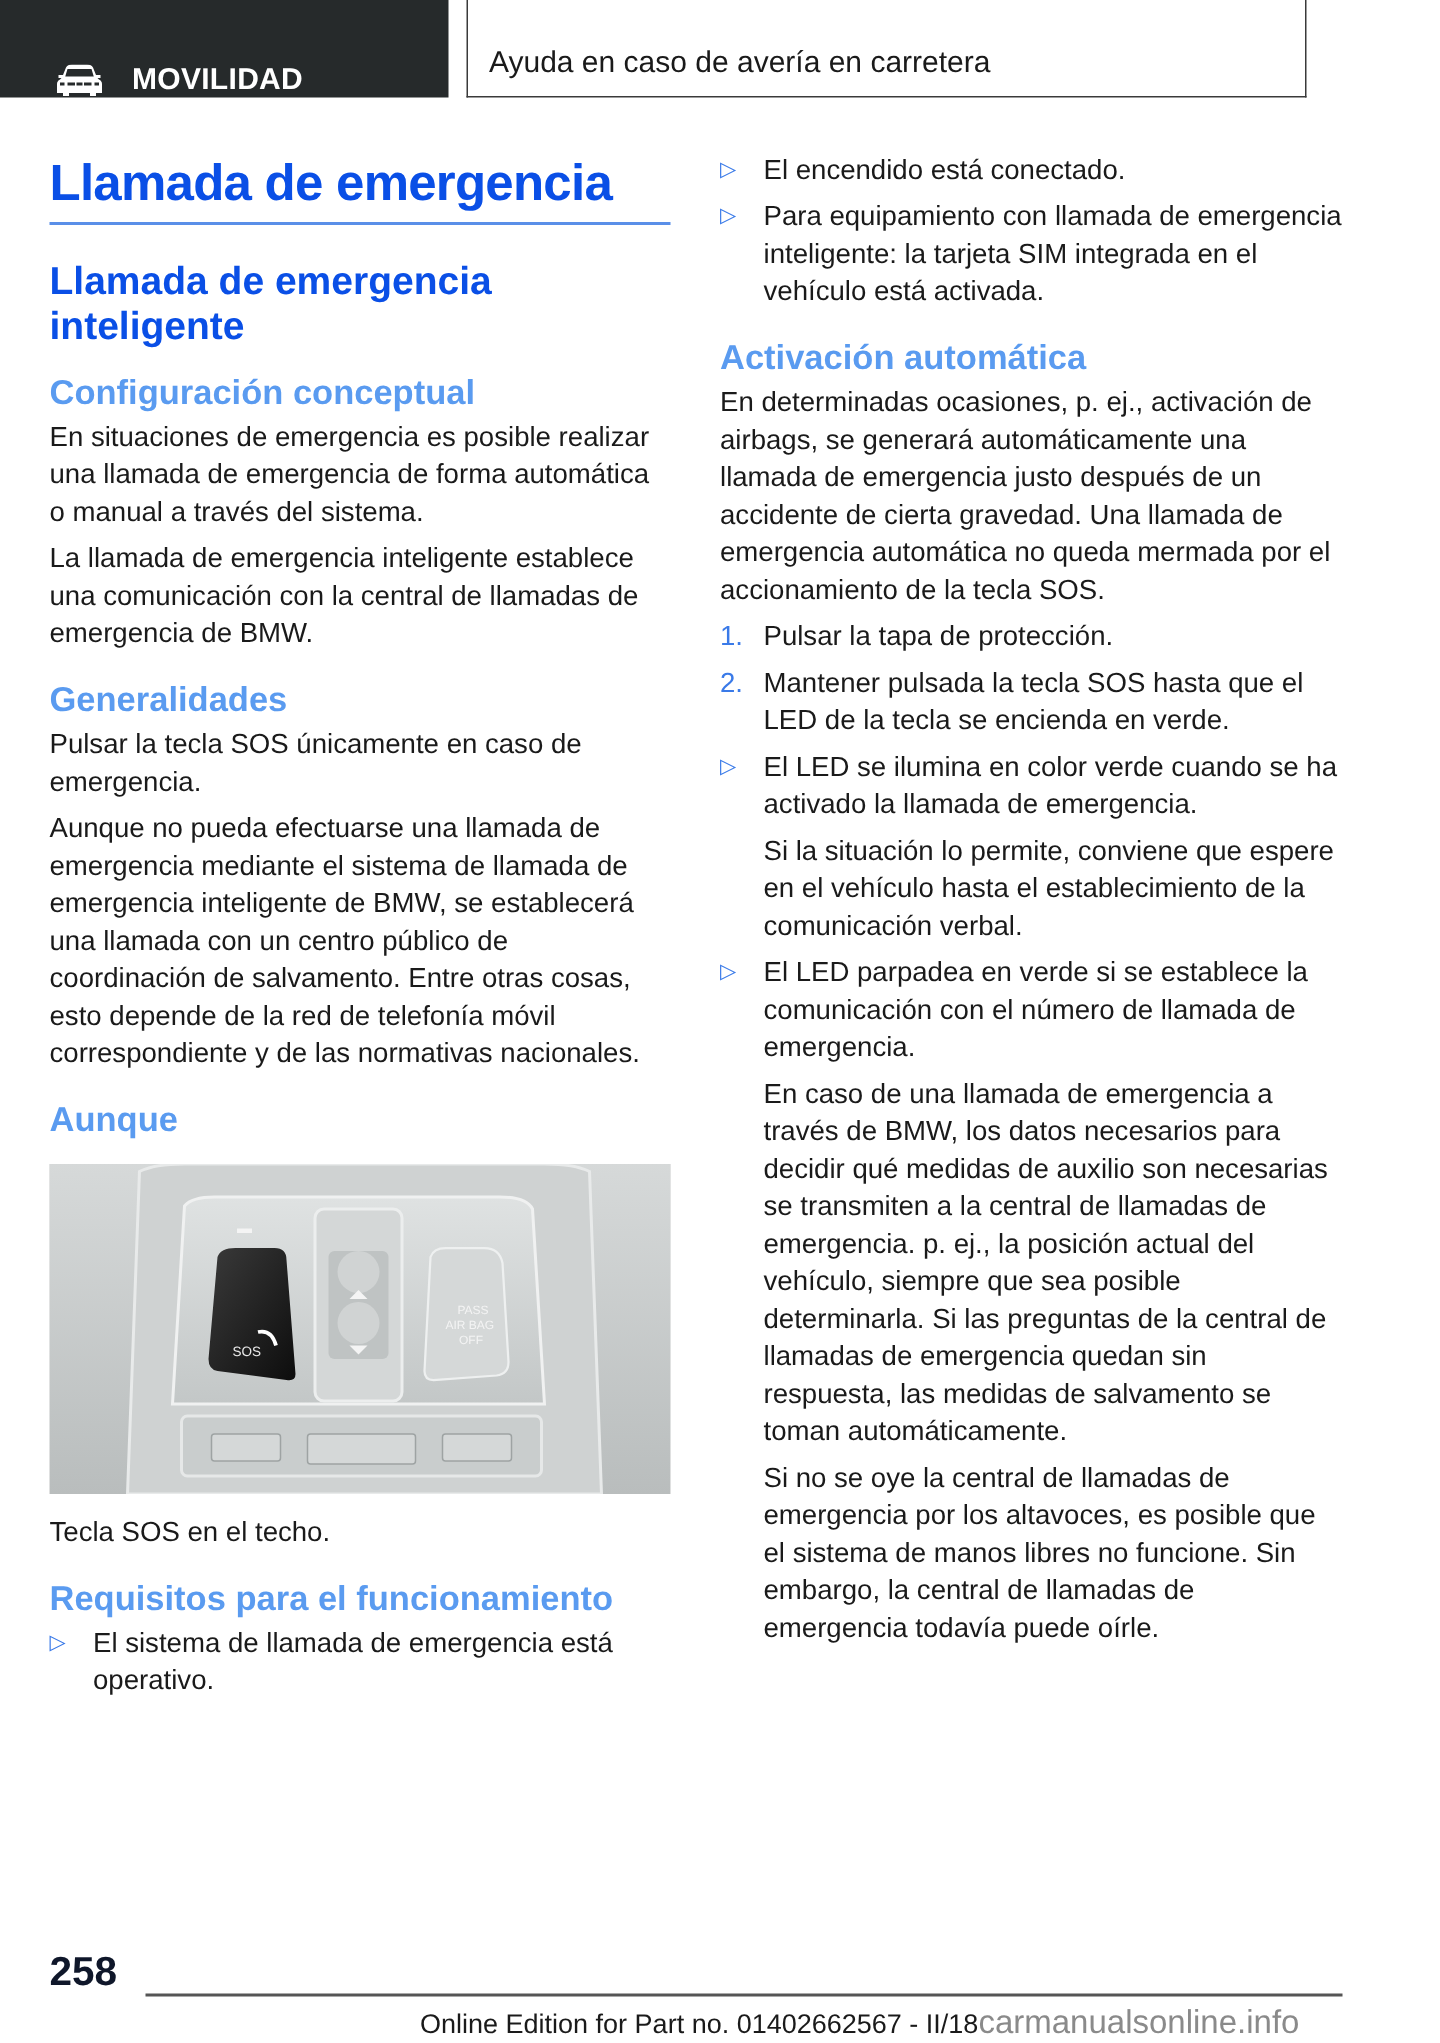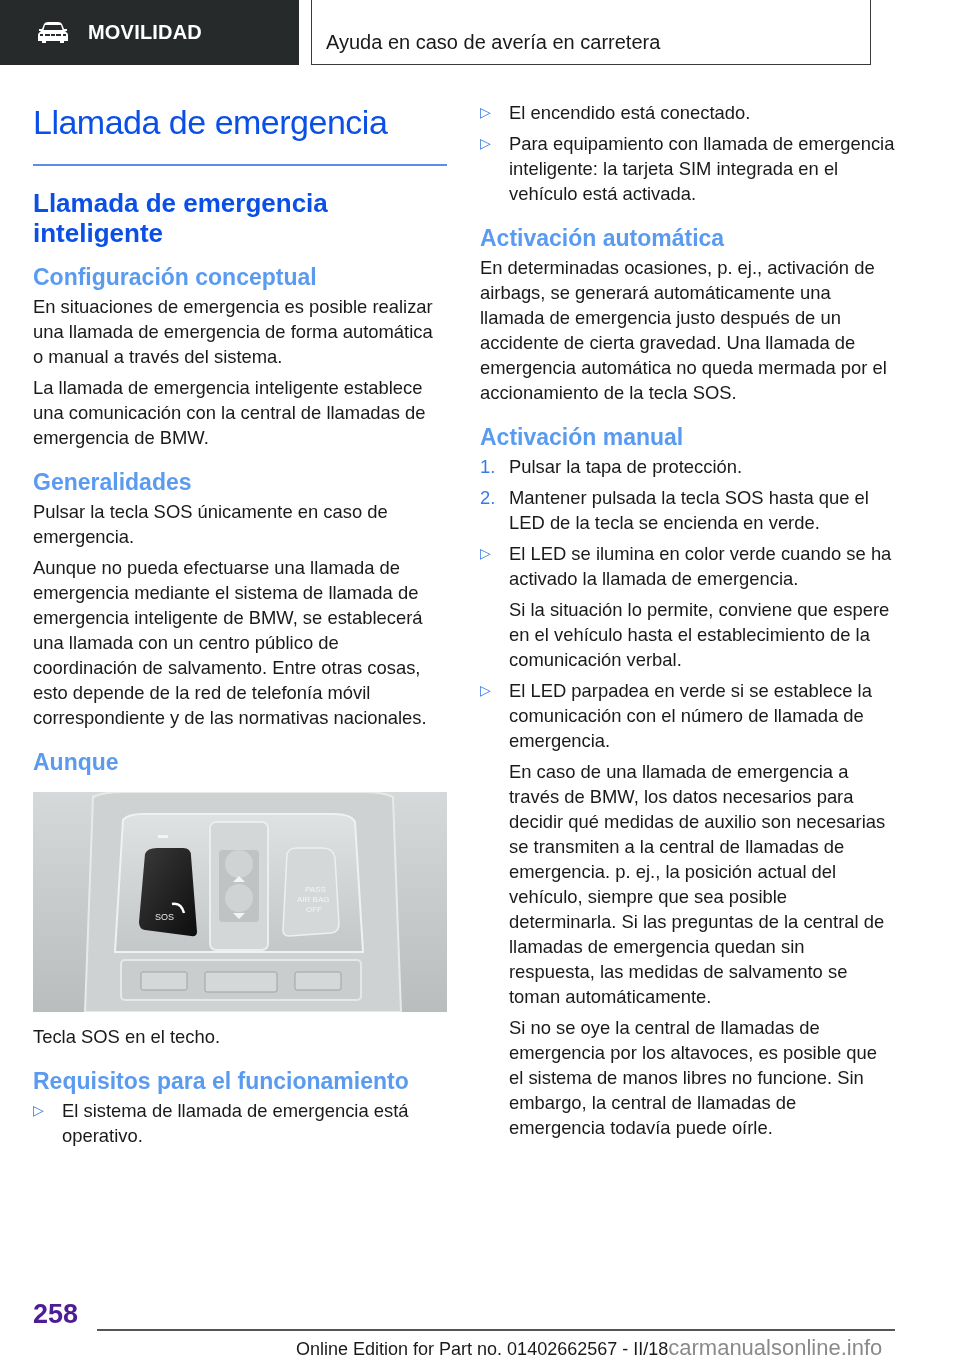--- a/index.html
+++ b/index.html
@@ -1,47 +1,47 @@
 <!DOCTYPE html>
 <html><head>
 <meta charset="utf-8">
 <style>
   * { box-sizing: border-box; margin: 0; padding: 0; }
   html, body { width: 960px; height: 1362px; background: #ffffff; overflow: hidden; }
   body { position: relative; font-family: "Liberation Sans", sans-serif; color: #1a1a1a; }
 
-  .hdr-dark { position: absolute; left: 0; top: 0; width: 299px; height: 65px; background: #262a2b; display: flex; align-items: center; padding-left: 36px; }
+  .hdr-dark { position: absolute; left: 0; top: 0; width: 299px; height: 65px; background: #262a2b; display: flex; align-items: flex-end; padding-left: 36px; }
   .hdr-dark .car { width: 34px; height: 22px; margin-right: 18px; }
   .hdr-dark .sec { color: #ffffff; font-weight: bold; font-size: 20px; letter-spacing: 0.2px; }
   .hdr-box { position: absolute; left: 311px; top: 0; width: 560px; height: 65px; border: 1.5px solid #3a3a3a; border-top: none; display: flex; align-items: flex-end; padding: 0 0 10px 14px; }
   .hdr-box span { font-size: 20px; color: #1a1a1a; }
 
   .col { position: absolute; }
   .col-l { left: 33px; top: 100px; width: 414px; }
   .col-r { left: 480px; top: 100px; width: 415px; }
 
-  .h1 { color: #0a4fe6; font-weight: normal; font-size: 34px; line-height: 44px; letter-spacing: -0.5px; padding-bottom: 20px; border-bottom: 2px solid #5a8fe8; margin-bottom: 22px; }
+  .h1 { color: #0a4fe6; font-weight: bold; font-size: 34px; line-height: 44px; letter-spacing: -0.5px; padding-bottom: 4px; border-bottom: 2px solid #5a8fe8; margin-bottom: 22px; }
   .h2 { color: #0a4fe6; font-weight: bold; font-size: 26px; line-height: 30px; margin-bottom: 15px; }
   .h3 { color: #5a9bf0; font-weight: bold; font-size: 23px; line-height: 28px; margin-top: 2px; margin-bottom: 3px; }
   .h3.gap { margin-top: 18px; }
   p.t { font-size: 18.4px; line-height: 25px; margin-bottom: 6px; }
 
   .img { width: 414px; height: 220px; margin: 16px 0 12px 0; background: #c9cccc; position: relative; overflow: hidden; }
   .caption { font-size: 18.4px; line-height: 25px; margin-bottom: 18px; }
 
   .li { display: flex; font-size: 18.4px; line-height: 25px; margin-bottom: 6px; }
   .li .mk { width: 29px; flex: none; color: #3a7ae8; font-size: 14px; line-height: 25px; }
   .li .mk.num { font-size: 18.4px; }
   .li .txt { flex: 1; }
   .li .txt p { margin-bottom: 6px; }
   .li .txt p:last-child { margin-bottom: 0; }
 
-  .pageno { position: absolute; left: 33px; top: 1299px; font-size: 27px; font-weight: bold; color: #4c1d95; }
+  .pageno { position: absolute; left: 33px; top: 1299px; font-size: 27px; font-weight: bold; color: #0f172a; }
   .foot-rule { position: absolute; left: 97px; top: 1329px; width: 798px; height: 2px; background: #555; }
-  .foot { position: absolute; left: 296px; top: 1335px; font-size: 18px; color: #1a1a1a; white-space: nowrap; }
+  .foot { position: absolute; left: 280px; top: 1335px; font-size: 18px; color: #1a1a1a; white-space: nowrap; }
   .foot .wm { color: #8a8a8a; font-size: 22px; }
 </style>
 </head>
 <body>
 
 <div class="hdr-dark">
   <svg class="car" viewBox="0 0 34 22">
     <path d="M8 2 Q9 0 12 0 H22 Q25 0 26 2 L28 7 H31 V9 H29 L30 10 Q32 11 32 13 V19 H28 V21 H24 V19 H10 V21 H6 V19 H2 V13 Q2 11 4 10 L5 9 H3 V7 H6 Z M9 3 L7.5 8 H26.5 L25 3 Z" fill="#ffffff"></path>
     <rect x="9" y="12" width="5" height="2" fill="#262a2b"></rect>
     <rect x="15" y="12" width="4" height="2" fill="#262a2b"></rect>
@@ -123,21 +123,20 @@
     <span class="txt">El encendido está conectado.</span>
   </div>
   <div class="li">
     <span class="mk">▷</span>
     <span class="txt">Para equipamiento con llamada de emergencia inteligente: la tarjeta SIM integrada en el vehículo está activada.</span>
   </div>
 
   <div class="h3 gap">Activación automática</div>
   <p class="t">En determinadas ocasiones, p. ej., activación de airbags, se generará automáticamente una llamada de emergencia justo después de un accidente de cierta gravedad. Una llamada de emergencia automática no queda mermada por el accionamiento de la tecla SOS.</p>
 
-  <div class="h3 gap">Activación manual</div>
   <div class="li">
     <span class="mk num">1.</span>
     <span class="txt">Pulsar la tapa de protección.</span>
   </div>
   <div class="li">
     <span class="mk num">2.</span>
     <span class="txt">Mantener pulsada la tecla SOS hasta que el LED de la tecla se encienda en verde.</span>
   </div>
 
   <div class="li">

